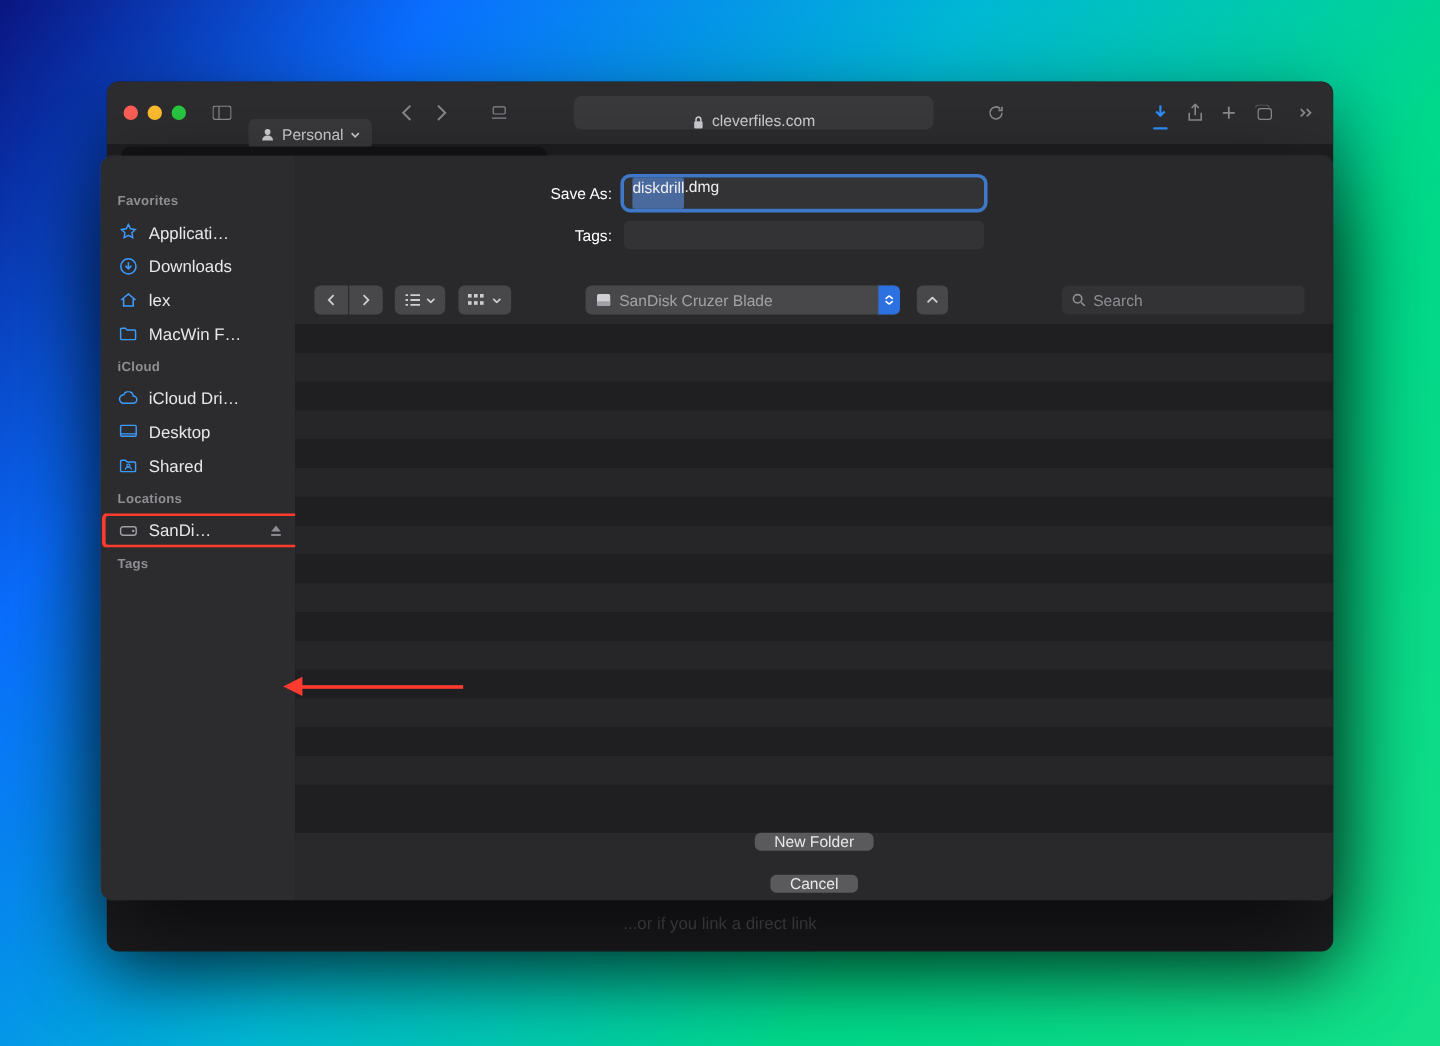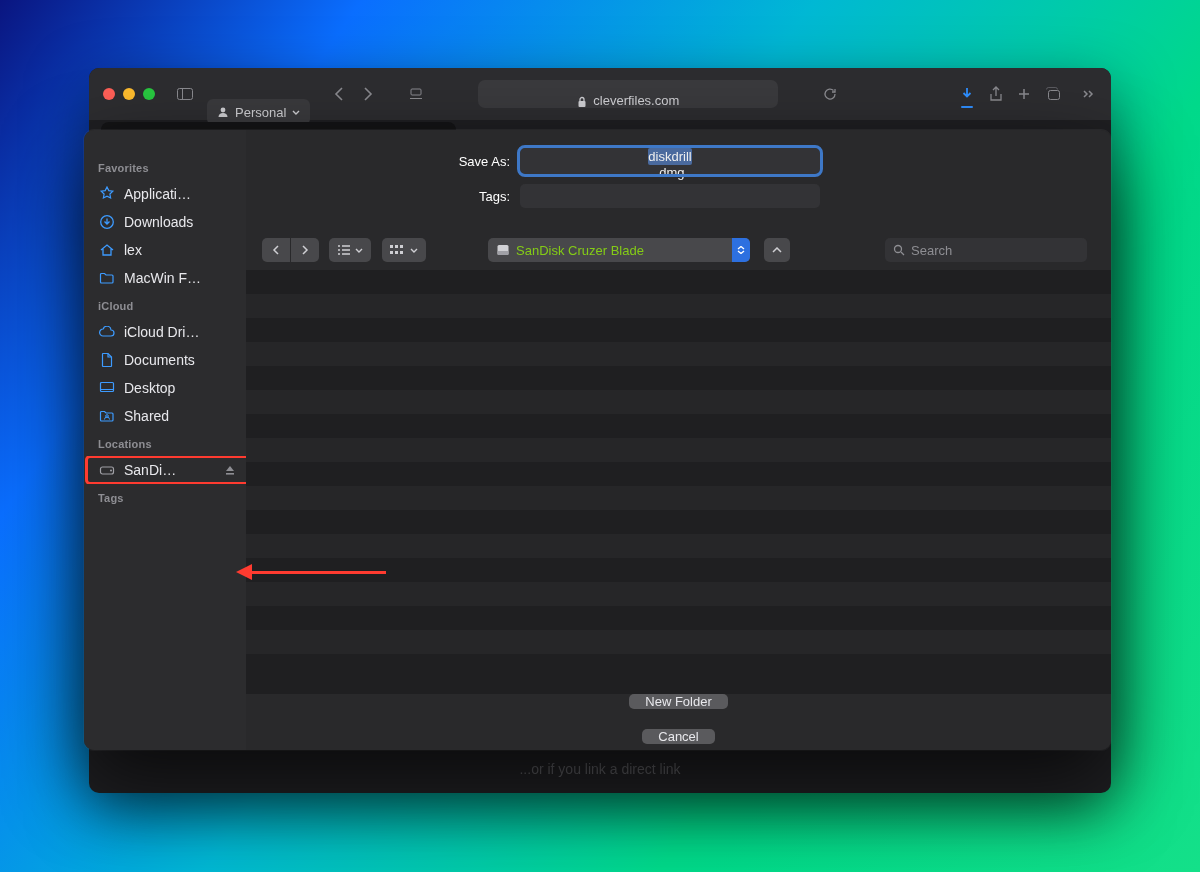--- a/index.html
+++ b/index.html
@@ -122,21 +122,21 @@
 .tb-group .tb-btn:only-child { border-radius: 5px; }
 .tb-btn + .tb-btn { margin-left: 1px; }
 .tb-btn.single { border-radius: 5px; padding: 0 8px;}
 .loc-dropdown {
   display: flex; align-items: center;
   background: #48484b; border-radius: 5px; height: 24px;
   padding: 0 0 0 8px; margin-left: 52px;
   width: 262px;
 }
 .loc-dropdown .disk-ico { color:#c2c2c7; margin-right:6px;}
-.loc-dropdown .loc-text { flex:1; color:#84cc16; font-size:13px;}
+.loc-dropdown .loc-text { flex:1; color:#a3a3a3; font-size:13px;}
 .loc-dropdown .stepper { background:#2d70e0; width:18px; height:24px; border-radius: 0 5px 5px 0; display:flex; flex-direction:column; align-items:center; justify-content:center; color:#fff;}
 .expand-btn { width:26px; height:24px; background:#48484b; border-radius:5px; display:flex; align-items:center; justify-content:center; color:#cfcfd3; margin-left:4px;}
 .spacer { flex: 1; }
 .search-field {
   width: 202px; height: 24px; background: #333336; border-radius: 5px;
   display: flex; align-items: center; gap: 6px; padding: 0 8px; color: #8e8e93;
 }
 
 .file-area { flex: 1; background: #1f1f21; overflow: hidden; }
 .file-row { height: 24px; }
@@ -299,29 +299,20 @@
     <div class="sb-item">
       <span class="ico">
           <svg width="18" height="12" viewBox="0 0 18 12">
             <path d="M5 10a3.5 3.5 0 01.2-7A4 4 0 0113 4a3 3 0 010 6z" fill="none" stroke="currentColor" stroke-width="1.2"></path>
           </svg>
         </span>
       <span class="lbl">iCloud Dri…</span>
     </div>
     <div class="sb-item">
       <span class="ico">
-          <svg width="14" height="16" viewBox="0 0 14 16">
-            <path d="M3 1.5h5L11.5 5v9a.5.5 0 01-.5.5H3a.5.5 0 01-.5-.5V2a.5.5 0 01.5-.5z" fill="none" stroke="currentColor" stroke-width="1.2"></path>
-            <path d="M8 1.5V5h3.5" fill="none" stroke="currentColor" stroke-width="1.2"></path>
-          </svg>
-        </span>
-      <span class="lbl">Documents</span>
-    </div>
-    <div class="sb-item">
-      <span class="ico">
           <svg width="16" height="14" viewBox="0 0 16 14">
             <rect x="1.5" y="1.5" width="13" height="9" rx="1" fill="none" stroke="currentColor" stroke-width="1.2"></rect>
             <line x1="1.5" y1="8.5" x2="14.5" y2="8.5" stroke="currentColor"></line>
           </svg>
         </span>
       <span class="lbl">Desktop</span>
     </div>
     <div class="sb-item">
       <span class="ico">
           <svg width="16" height="14" viewBox="0 0 16 14">
@@ -351,21 +342,21 @@
       <div class="sb-highlight"></div>
     </div>
 
     <div class="sb-section-title">Tags</div>
   </div>
 
   <div class="dialog-main">
     <div class="top-form">
       <div class="form-row">
         <div class="form-label">Save As:</div>
-        <div class="save-as-input" style="display:flex;align-items:center;flex-direction:column;">
+        <div class="save-as-input" style="display:flex;">
           <span class="sel">diskdrill</span>
             <span>.dmg</span>
         </div>
       </div>
       <div class="form-row">
         <div class="form-label">Tags:</div>
         <div class="tags-input"></div>
       </div>
     </div>
 

